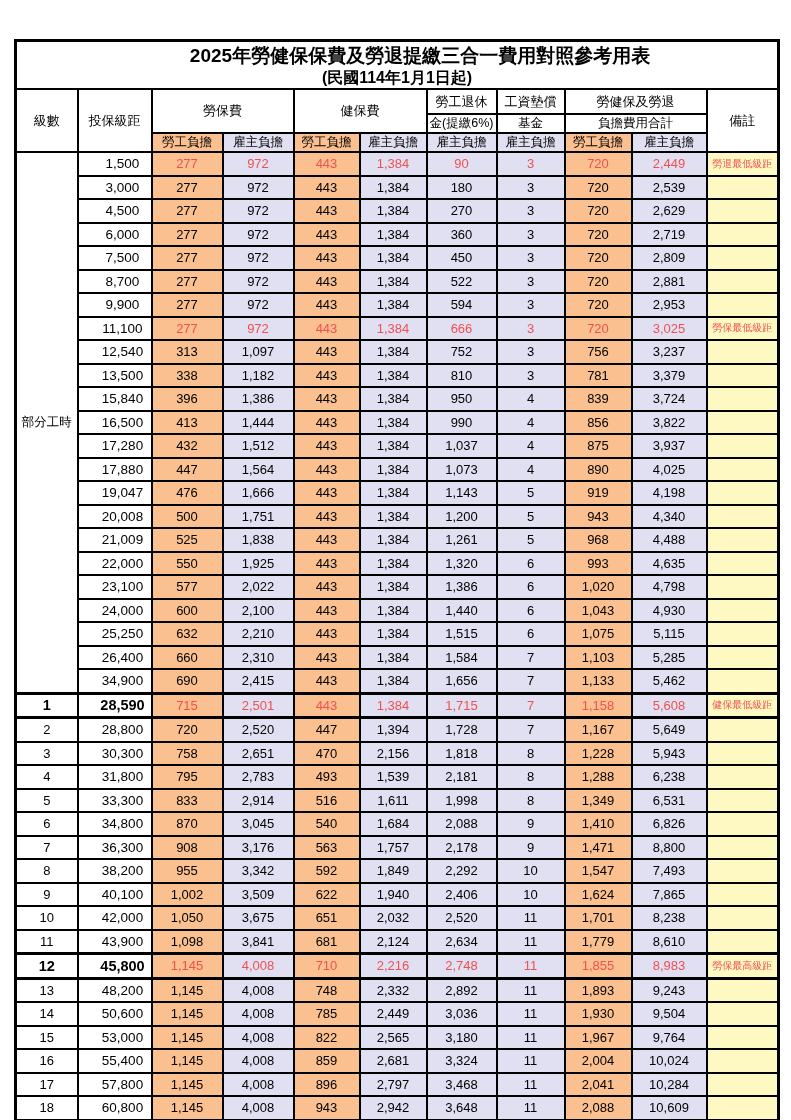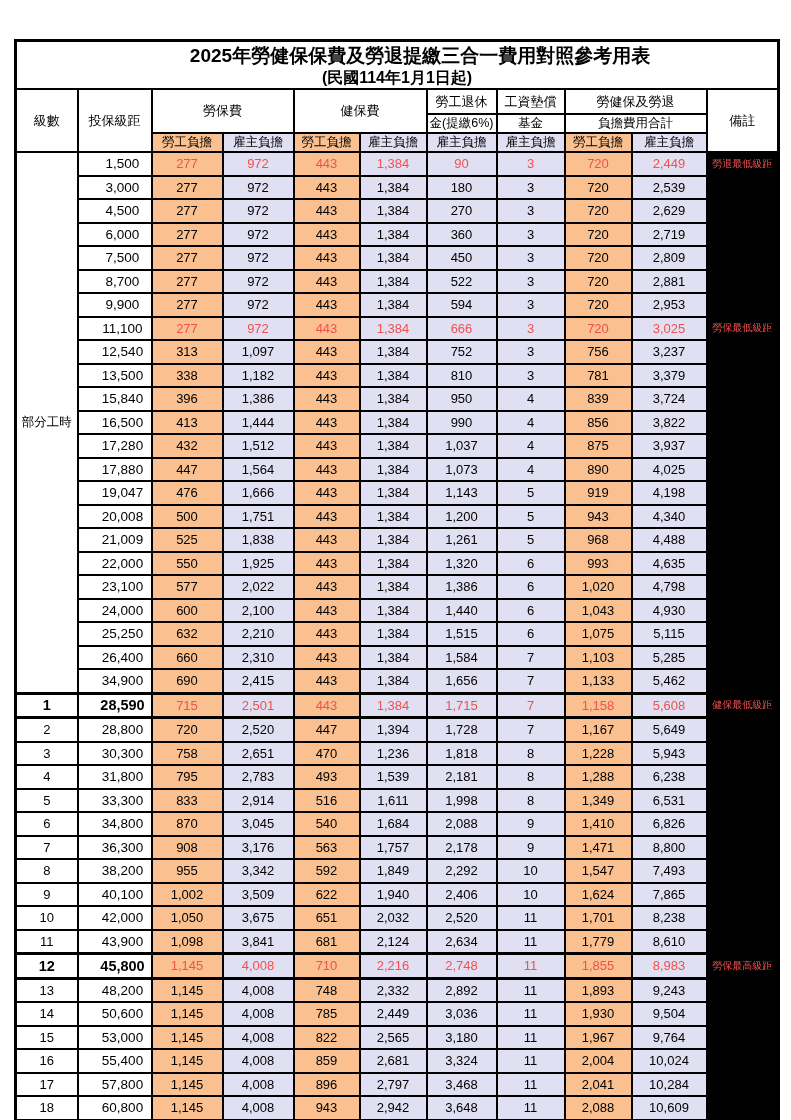--- a/index.html
+++ b/index.html
@@ -22,21 +22,21 @@
   tr.h1 th { height:23px; }
   tr.h2 th { height:15px; font-size:12.5px; }
   tr.h3 th { height:15px; font-size:12.5px;font-family:Liberation Serif, serif; }
   
   tbody td { height:21.5px; font-size:13px; }
   .orange { background:#FAC08F; }
   .lav    { background:#E1E0F2; }
   .c-level { background:#fff; }
   .c-bracket { background:#fff; font-size:13.5px;padding-left:16px; }
   .part-time { font-size:12.5px; letter-spacing:0; }
-  .c-note { background:#000000; font-size:10px; color:#F05050; }
+  .c-note { background:#fef9c3; font-size:10px; color:#F05050; }
   td.red { color:#F05050; }
   td.big { font-weight:bold; font-size:14.5px; }
   tr.thick-row td { border-top-width:3px; border-bottom-width:3px; }
 </style>
 </head>
 <body>
 
 <div class="sheet">
   <table>
     <colgroup>
@@ -388,21 +388,21 @@
           <td class="orange">1,167</td>
           <td class="lav">5,649</td>
           <td class="c-note"></td>
         </tr>
         <tr>
           <td class="c-level">3</td>
           <td class="c-bracket">30,300</td>
           <td class="orange">758</td>
           <td class="lav">2,651</td>
           <td class="orange">470</td>
-          <td class="lav">1,236</td>
+          <td class="lav">2,156</td>
           <td class="lav">1,818</td>
           <td class="lav">8</td>
           <td class="orange">1,228</td>
           <td class="lav">5,943</td>
           <td class="c-note"></td>
         </tr>
         <tr>
           <td class="c-level">4</td>
           <td class="c-bracket">31,800</td>
           <td class="orange">795</td>

